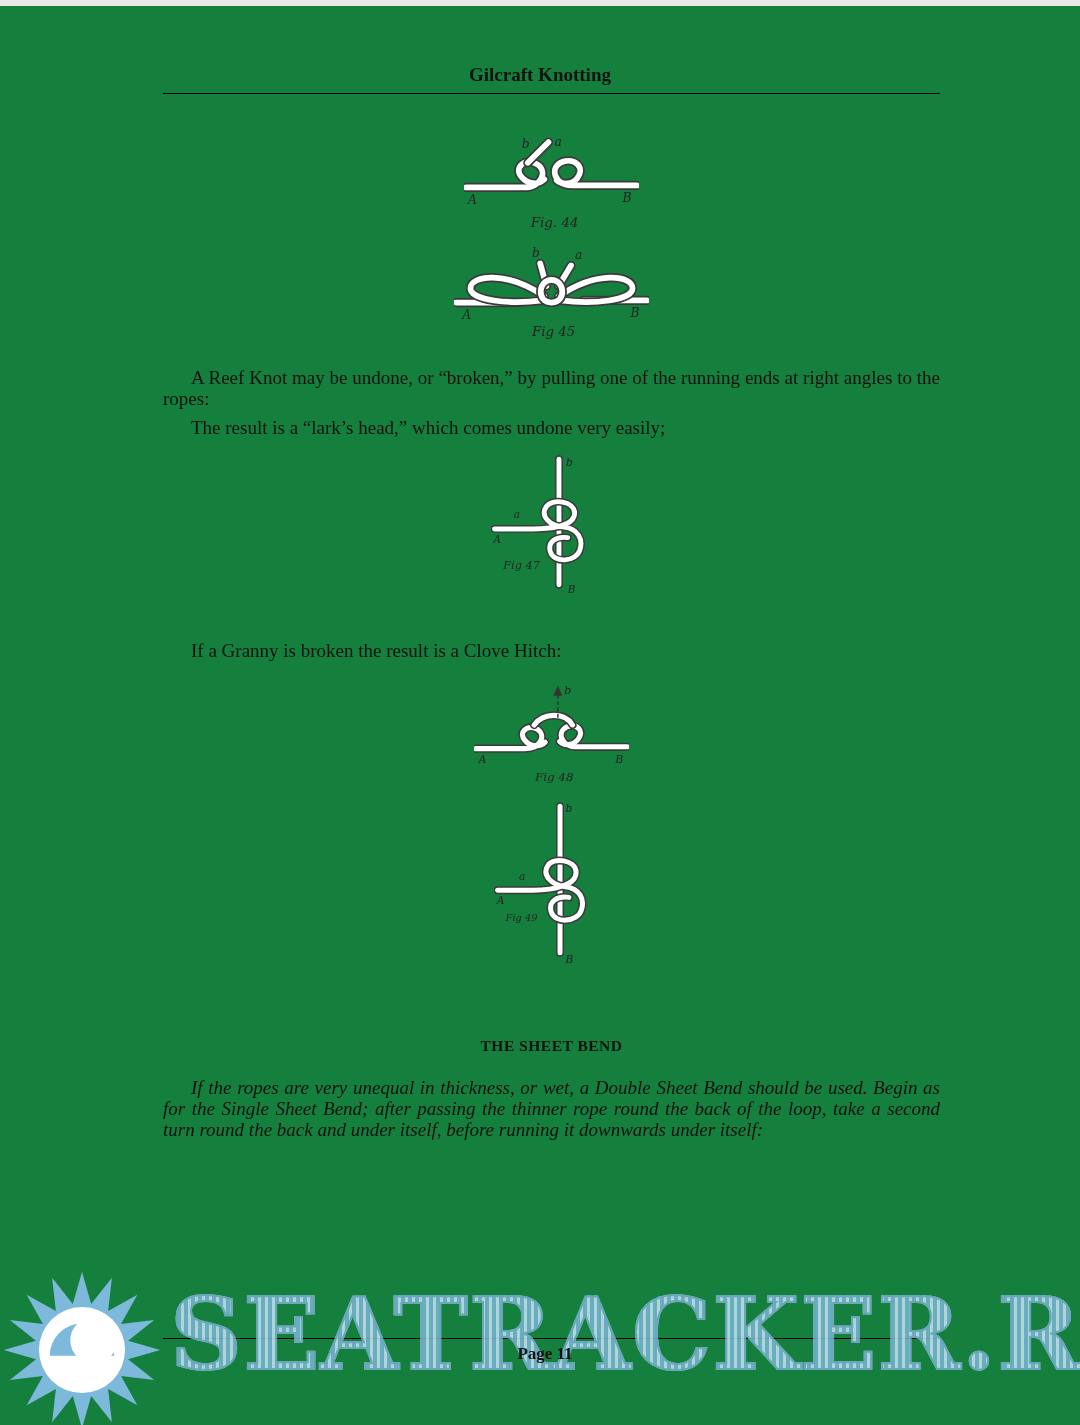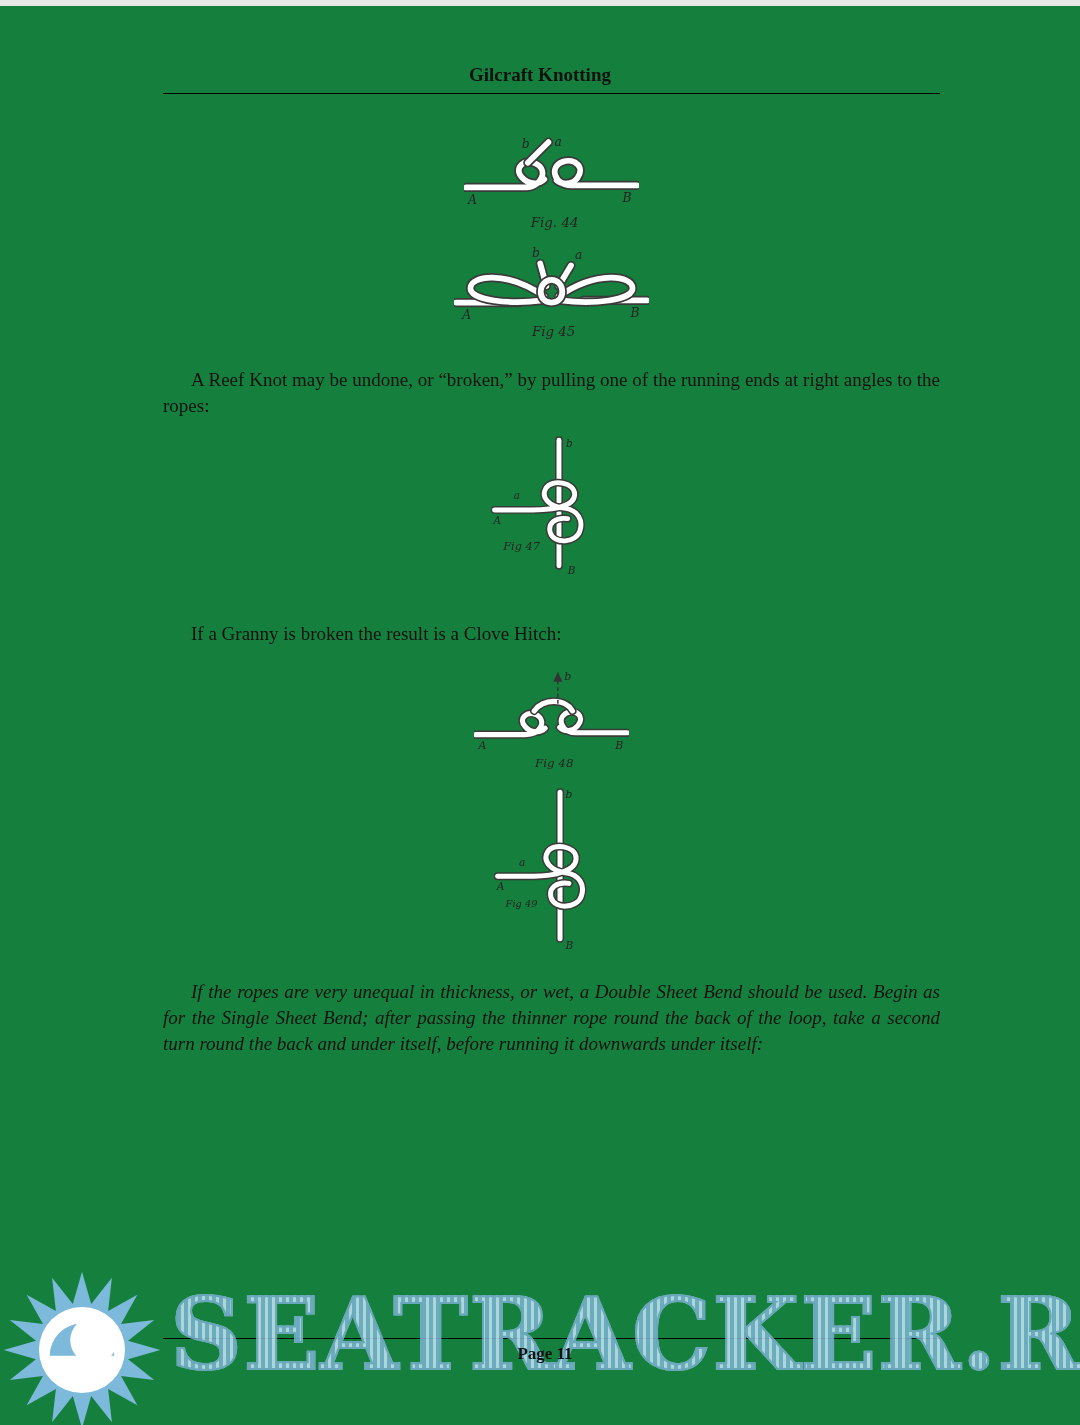--- a/index.html
+++ b/index.html
@@ -9,21 +9,21 @@
     font-family:"Liberation Serif", serif; color:#111;
   }
 
   
   .header-title { padding-top:58px; text-align:center; font-weight:bold; font-size:19px; }
   .header-rule  { border-top:1.6px solid #000; margin:7px 140px 0 163px; }
 
   
   main { margin:0 140px 0 163px; }
   main p { margin:0; }
-  .para { font-size:19px; line-height:26px; text-align:justify; text-indent:28px; }
+  .para { font-size:19px; line-height:21px; text-align:justify; text-indent:28px; }
   .p-reef   { margin-top:22px; }
   .p-lark   { margin-top:8px;  }
   .p-granny { margin-top:34px; }
   .p-sheet  { margin-top:22px;font-style:italic; }
 
   .item-line { margin-top:28px; padding-left:25px; font-size:20px; }
   .item-marker { font-style:italic; margin-right:18px; }
 
   .heading-sheet { margin-top:66px; text-align:center; font-weight:bold; font-size:15.5px; letter-spacing:.5px; }
 
@@ -113,20 +113,21 @@
         <text class="fig-label" x="76" y="14">b</text>
         <text class="fig-label" x="118" y="16">a</text>
         <text class="fig-label" x="8" y="74">A</text>
         <text class="fig-label" x="172" y="72">B</text>
         <text class="fig-cap" x="97" y="91" text-anchor="middle">Fig 45</text>
       </svg>
     </div>
 
     <p class="para p-reef">A Reef Knot may be undone, or “broken,” by pulling one of the running ends at right angles to the ropes:</p>
 
+    <p class="para p-lark">The result is a “lark’s head,” which comes undone very easily;</p>
 
     <div class="fig fig-47">
       <svg viewBox="0 0 140 170" width="122">
         <g class="rope">
           <path d="M78 6 V150"></path>
             <path d="M78 6 V150" class="inner"></path>
           <path d="M4 86 H48 C72 86 96 82 96 68 C96 54 70 50 63 61 C57 71 66 82 84 84 C100 86 106 98 102 110 C98 124 72 126 68 112 C65 101 74 94 88 96"></path>
             <path d="M4 86 H48 C72 86 96 82 96 68 C96 54 70 50 63 61 C57 71 66 82 84 84 C100 86 106 98 102 110 C98 124 72 126 68 112 C65 101 74 94 88 96" class="inner"></path>
         </g>
         <text class="fig-label" x="26" y="74">a</text>
@@ -169,20 +170,21 @@
             <path d="M4 100 H44 C68 100 92 94 92 80 C92 66 66 62 60 73 C54 83 64 94 80 96 C96 98 102 110 98 122 C94 136 68 138 64 124 C61 113 70 106 84 108" class="inner"></path>
         </g>
         <text class="fig-label" x="28" y="88">a</text>
         <text class="fig-label" x="3" y="116">A</text>
         <text class="fig-label" x="80" y="12">b</text>
         <text class="fig-label" x="80" y="182">B</text>
         <text class="fig-cap-sm" x="13" y="134">Fig 49</text>
       </svg>
     </div>
 
+    <h2 class="heading-sheet">THE SHEET BEND</h2>
 
     <p class="para p-sheet">If the ropes are very unequal in thickness, or wet, a Double Sheet Bend should be used. Begin as for the Single Sheet Bend; after passing the thinner rope round the back of the loop, take a second turn round the back and under itself, before running it downwards under itself:</p>
 
   </main>
 
   <div class="footer-rule"></div>
   <div class="footer-label">Page 11</div>
 
   <div class="watermark">SEATRACKER.RU</div>
 

